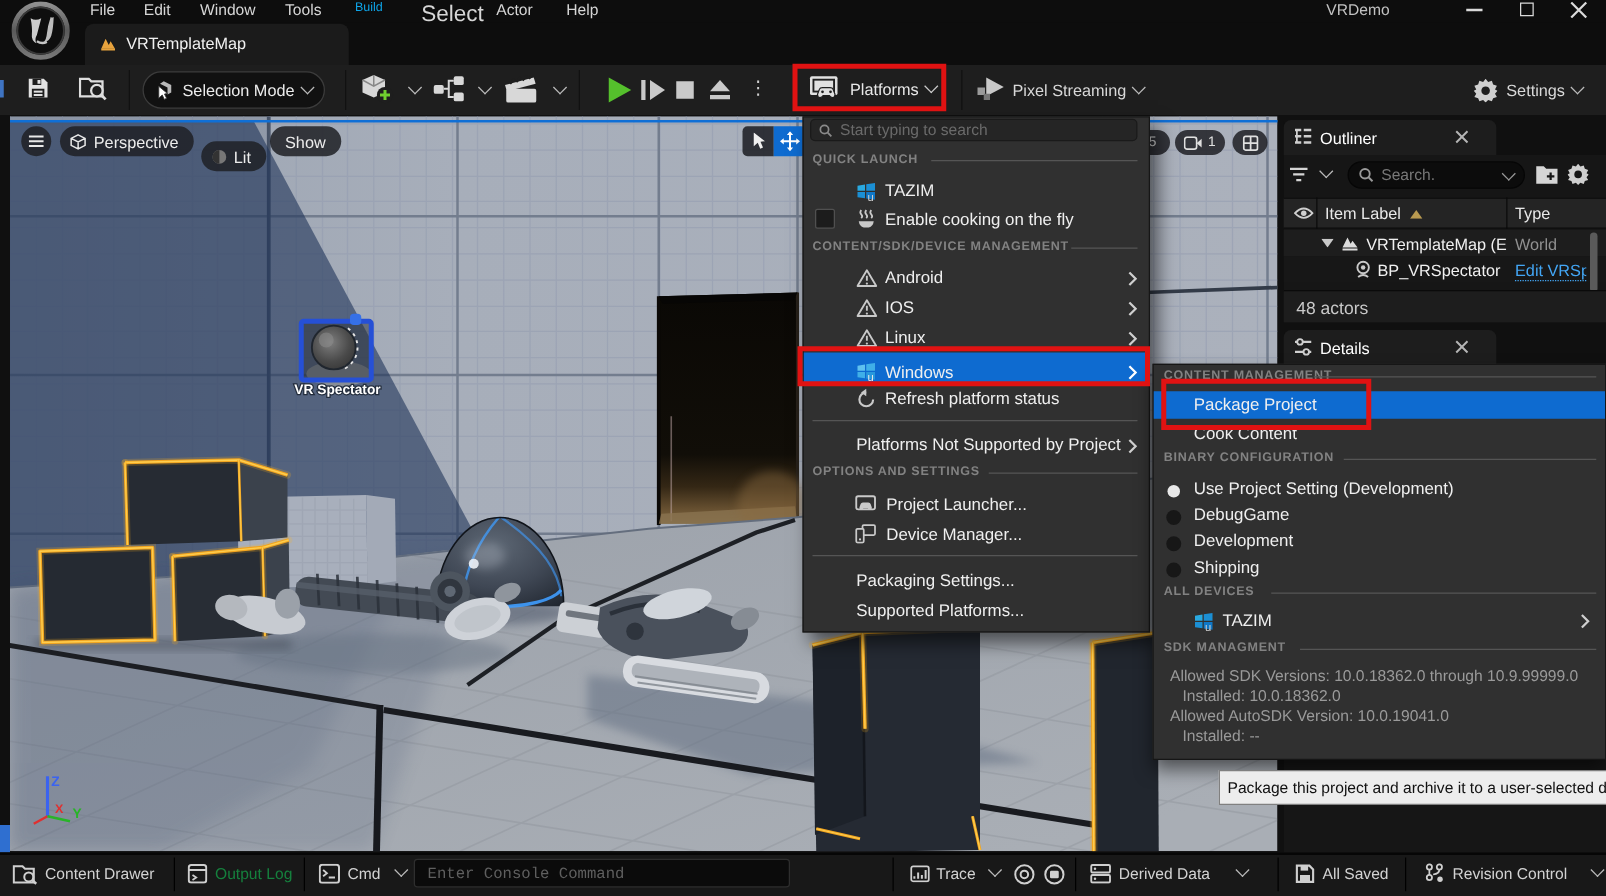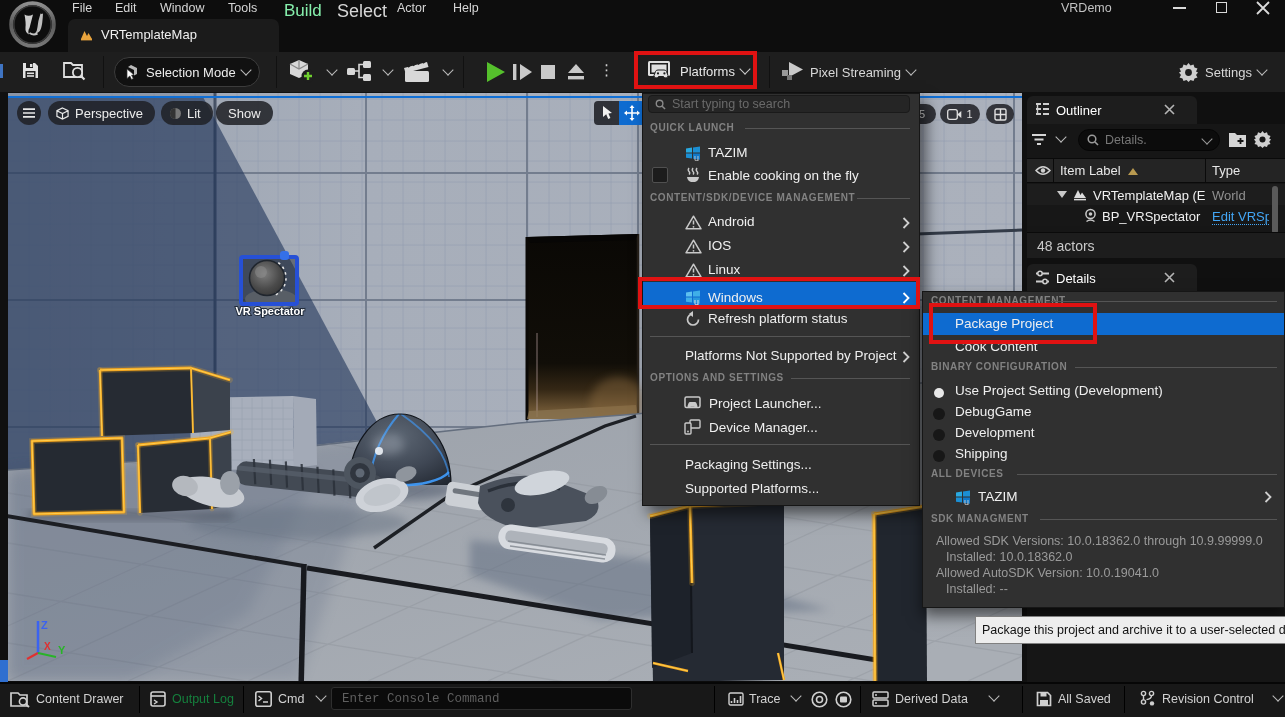--- a/index.html
+++ b/index.html
@@ -7,21 +7,21 @@
 svg{display:block}
 .chev{width:8px;height:8px;border-right:1.6px solid currentColor;border-bottom:1.6px solid currentColor;transform:rotate(45deg);display:inline-block;margin-left:6px;margin-top:-4px}
 .sect{font-size:10px;font-weight:bold;letter-spacing:0.6px;color:#828282}
 .mi{font-size:13.5px;color:#efefef}
 </style></head><body>
 <div class="ab" style="left:0;top:0;width:1285px;height:18px;background:#0d0d0d"></div>
 <div class="ab" style="left:72px;top:1px;font-size:12.5px;color:#d6d6d6">File</div>
 <div class="ab" style="left:115px;top:1px;font-size:12.5px;color:#d6d6d6">Edit</div>
 <div class="ab" style="left:160px;top:1px;font-size:12.5px;color:#d6d6d6">Window</div>
 <div class="ab" style="left:228px;top:1px;font-size:12.5px;color:#d6d6d6">Tools</div>
-<div class="ab" style="left:284px;top:1px;font-size:17px;color:#86efac">Build</div>
+<div class="ab" style="left:284px;top:1px;font-size:10px;color:#0ea5e9">Build</div>
 <div class="ab" style="left:337px;top:1px;font-size:18px;color:#d6d6d6">Select</div>
 <div class="ab" style="left:397px;top:1px;font-size:12.5px;color:#d6d6d6">Actor</div>
 <div class="ab" style="left:453px;top:1px;font-size:12.5px;color:#d6d6d6">Help</div>
 <div class="ab" style="left:1061px;top:1px;font-size:12.5px;color:#c2c2c2">VRDemo</div>
 <div class="ab" style="left:1173px;top:7px;width:13px;height:2px;background:#d9d9d9"></div>
 <div class="ab" style="left:1216px;top:2px;width:11px;height:11px;border:1.6px solid #d9d9d9"></div>
 <svg class="ab" style="left:1256px;top:1px" width="14" height="14">
     <path d="M1 1 L13 13 M13 1 L1 13" stroke="#d9d9d9" stroke-width="1.8"></path>
   </svg>
 <div class="ab" style="left:0;top:18px;width:1285px;height:34px;background:#0d0d0d"></div>
@@ -306,21 +306,21 @@
 </svg>
 <div class="ab" style="left:8px;top:96px;width:1014px;height:2px;background:#0f6fd6"></div>
 <div class="ab r" style="left:17px;top:101px;width:24px;height:24px;border-radius:50%;background:rgba(30,32,37,0.85);justify-content:center">
     <svg width="12" height="10">
       <path d="M0 1.2 H12 M0 5 H12 M0 8.8 H12" stroke="#e8e8e8" stroke-width="1.7"></path>
     </svg>
   </div>
 <div class="ab r" style="left:48px;top:101px;height:24px;border-radius:12px;background:rgba(30,32,37,0.85);padding:0 12px 0 8px;color:#ececec;font-size:13px"><svg width="13" height="13" viewBox="0 0 14 14" style="margin-right:6px">
       <path d="M7 1 L13 4 V10 L7 13 L1 10 V4 Z M1 4 L7 7 L13 4 M7 7 V13" fill="none" stroke="#e8e8e8" stroke-width="1.3"></path>
     </svg>Perspective</div>
-<div class="ab r" style="left:161px;top:101px;height:24px;border-radius:12px;background:rgba(30,32,37,0.85);padding:0 12px 0 8px;color:#ececec;font-size:13px"><svg width="13" height="13" style="margin-right:5px">
+<div class="ab r" style="left:161px;top:113px;height:24px;border-radius:12px;background:rgba(30,32,37,0.85);padding:0 12px 0 8px;color:#ececec;font-size:13px"><svg width="13" height="13" style="margin-right:5px">
       <circle cx="6.5" cy="6.5" r="5.5" fill="#777"></circle>
       <path d="M6.5 1 A5.5 5.5 0 0 0 6.5 12 Z" fill="#333"></path>
     </svg>Lit</div>
 <div class="ab r" style="left:216px;top:101px;height:24px;border-radius:12px;background:rgba(30,32,37,0.85);padding:0 12px;color:#ececec;font-size:13px">Show</div>
 <div class="ab r" style="left:594px;top:101px;width:25px;height:24px;background:rgba(30,32,37,0.88);border-radius:4px 0 0 4px;justify-content:center">
     <svg width="12" height="14" viewBox="0 0 12 14">
       <path d="M2 0 L2 11 L5.2 8.2 L7.2 13 L9.4 12 L7.4 7.4 L11 7 Z" fill="#f0f0f0"></path>
     </svg>
   </div>
 <div class="ab r" style="left:619px;top:101px;width:26px;height:24px;background:#0e6bd0;border-radius:0 4px 4px 0;justify-content:center">
@@ -353,21 +353,21 @@
 <div class="ab" style="left:1027px;top:124px;width:258px;height:558px;background:#161616"></div>
 <svg class="ab" style="left:1031px;top:133px" width="17" height="13" viewBox="0 0 17 13">
     <path d="M1 2 H15 M3.5 6.5 H12.5 M6 11 H10" stroke="#d5d5d5" stroke-width="1.8"></path>
   </svg>
 <span class="ab chev" style="left:1051px;top:137px;color:#bbb"></span>
 <div class="ab r" style="left:1078px;top:129px;width:142px;height:22px;background:#0c0c0c;border-radius:11px;border:1px solid #060606;padding:0 8px">
     <svg width="12" height="12" viewBox="0 0 12 12">
       <circle cx="5" cy="5" r="3.8" fill="none" stroke="#9a9a9a" stroke-width="1.5"></circle>
       <path d="M8 8 L11 11" stroke="#9a9a9a" stroke-width="1.6"></path>
     </svg>
-    <span style="color:#787878;font-size:12.5px;margin-left:6px;flex:1">Details.</span>
+    <span style="color:#787878;font-size:12.5px;margin-left:6px;flex:1">Search.</span>
     <span class="chev" style="color:#999;margin-top:-2px"></span>
   </div>
 <svg class="ab" style="left:1228px;top:131px" width="19" height="17" viewBox="0 0 19 17">
     <path d="M1 2 H7 L9 4 H18 V16 H1 Z" fill="#d5d5d5"></path>
     <path d="M12.5 7 V13 M9.5 10 H15.5" stroke="#161616" stroke-width="1.8"></path>
   </svg>
 <svg class="ab" style="left:1254px;top:131px" width="17" height="17" viewBox="0 0 19 19">
     <path d="M9.5 0 L11.5 2.5 L14.5 1.5 L15.5 4.5 L18.5 5.5 L17 8.5 L19 9.5 L17 12 L18.5 14.5 L15.5 15.5 L14.5 18 L11.5 17 L9.5 19 L7.5 17 L4.5 18 L3.5 15.5 L0.5 14.5 L2 12 L0 9.5 L2 8.5 L0.5 5.5 L3.5 4.5 L4.5 1.5 L7.5 2.5 Z" fill="#cfcfcf"></path>
     <circle cx="9.5" cy="9.5" r="3.4" fill="#161616"></circle>
   </svg>

